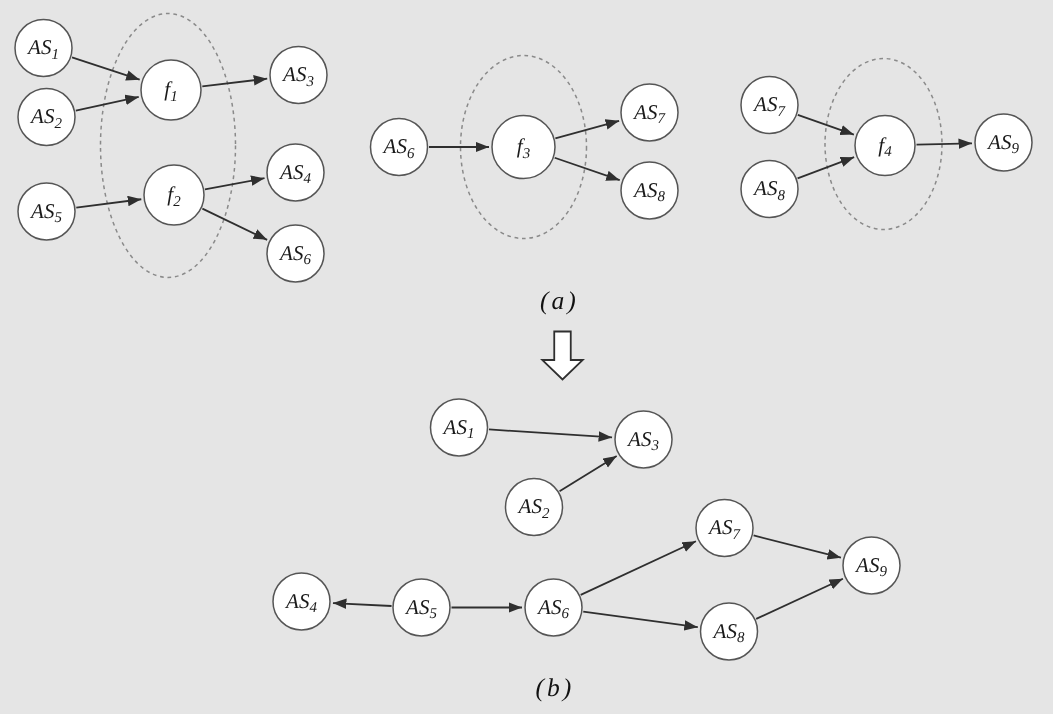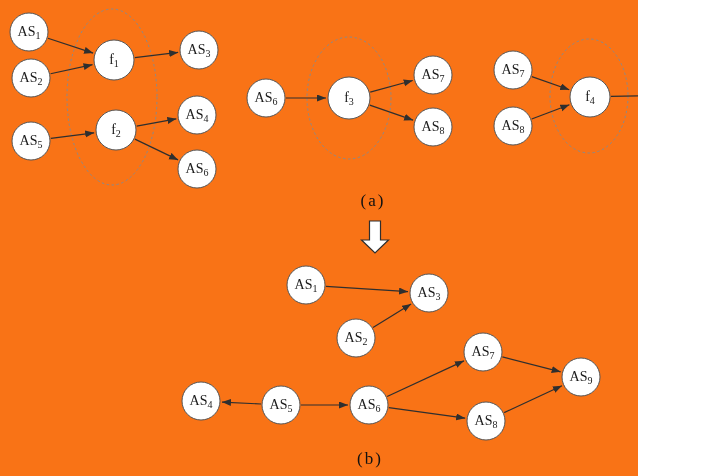--- a/index.html
+++ b/index.html
@@ -2,25 +2,26 @@
 <html><head>
 <meta charset="utf-8">
 <style>
   html, body {
     margin: 0;
     padding: 0;
     background: #ffffff;
   }
   .fig {
     position: relative;
-    width: 638px;
+    width: 702px;
     height: 476px;
-    background: #f97316;
+    background: #e5e5e5;
     font-family: "Liberation Serif", serif;
     overflow: hidden;
+    font-style: italic;
   }
   .fig svg {
     position: absolute;
     left: 0;
     top: 0;
     width: 702px;
     height: 476px;
     font-family: "Liberation Serif", serif;
   }
   .cap {

